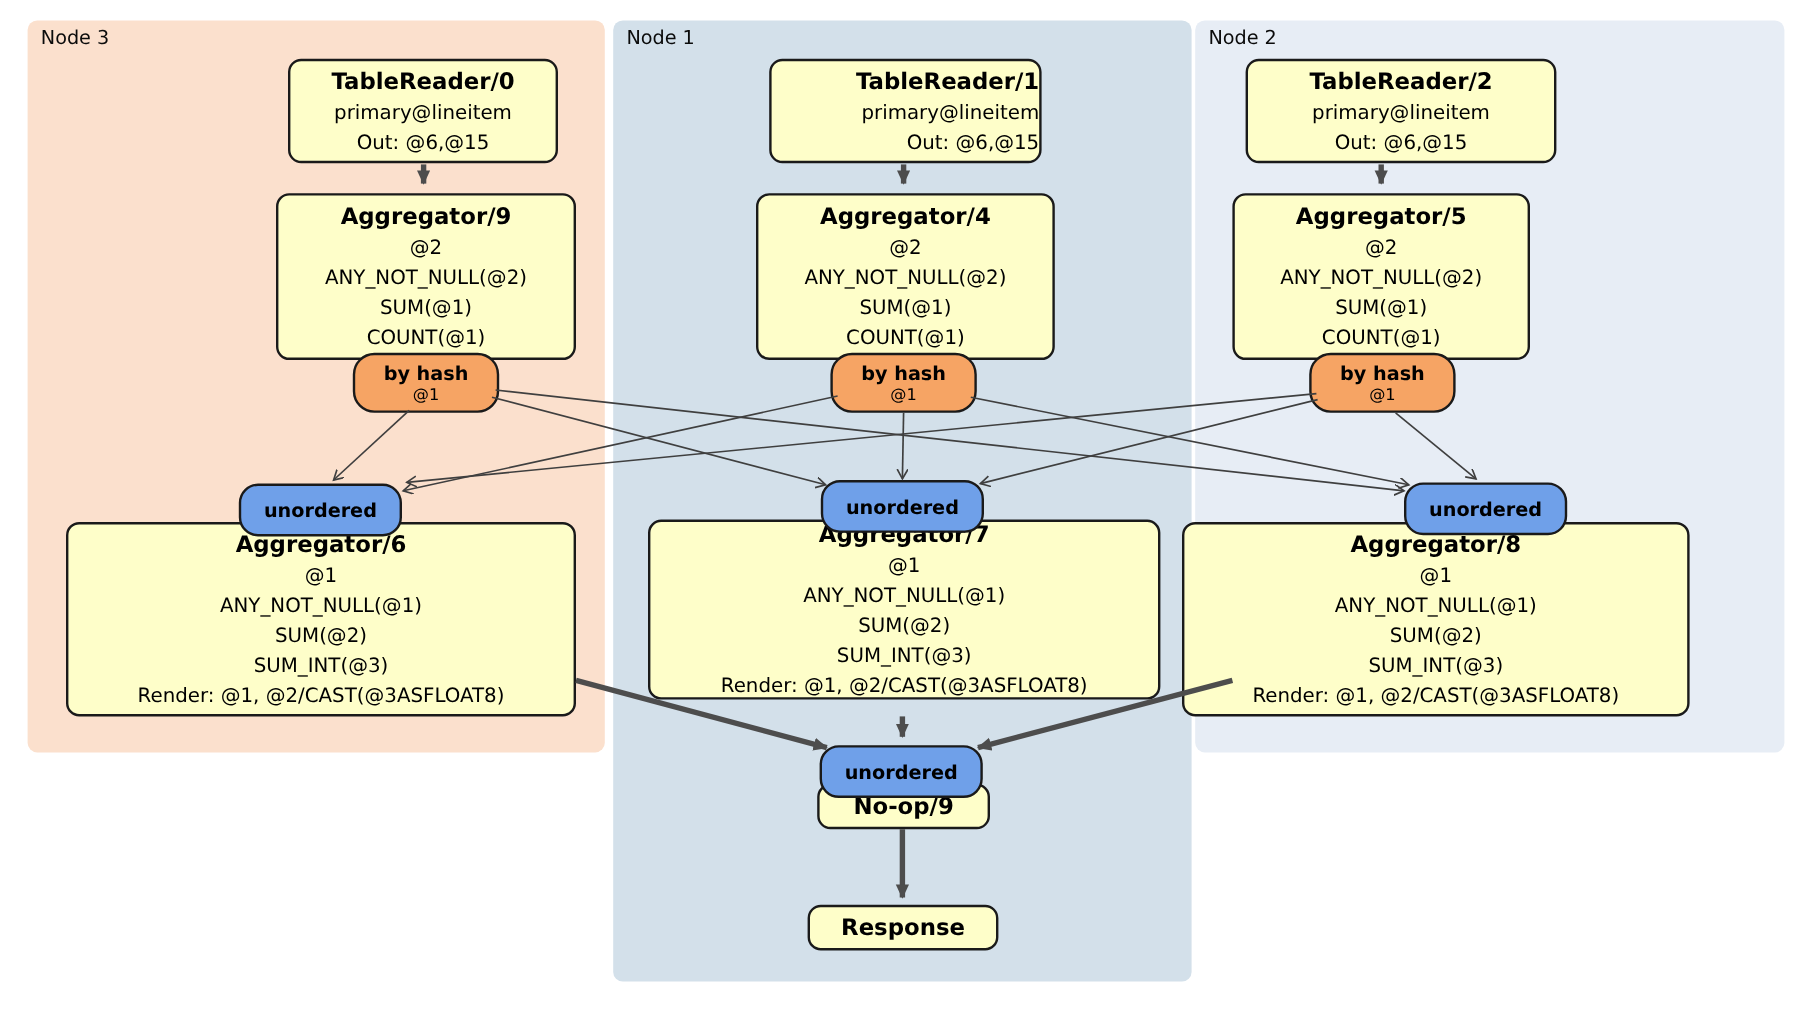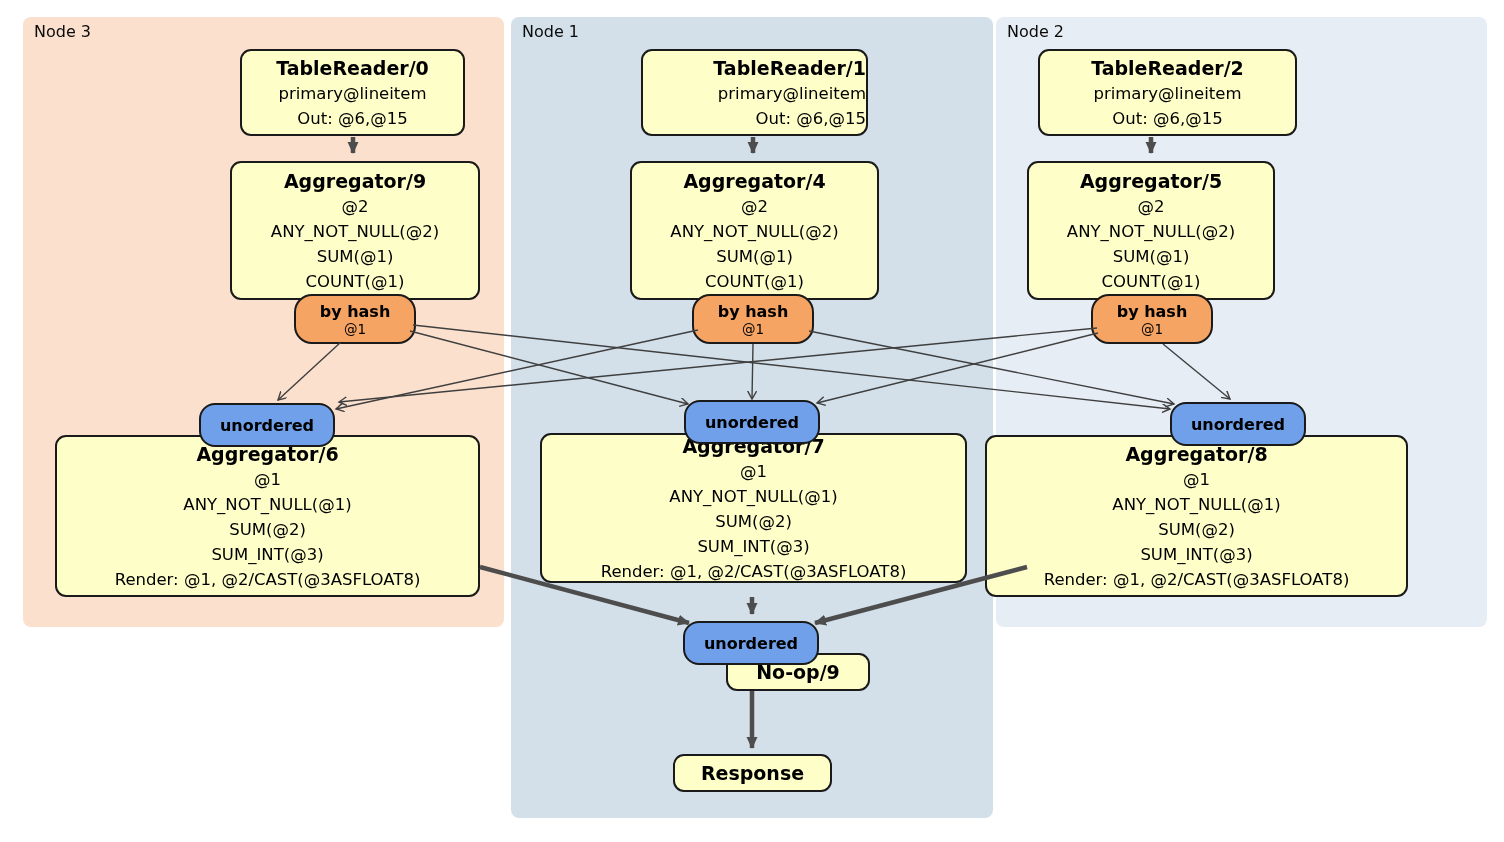--- a/index.html
+++ b/index.html
@@ -102,21 +102,21 @@
   </div>
   <div class="pbox" style="left:985px;top:435px;width:423px;height:162px;">
     <div class="pbox-title">Aggregator/8</div>
     <div class="pbox-line">@1</div>
     <div class="pbox-line">ANY_NOT_NULL(@1)</div>
     <div class="pbox-line">SUM(@2)</div>
     <div class="pbox-line">SUM_INT(@3)</div>
     <div class="pbox-line">Render: @1, @2/CAST(@3ASFLOAT8)</div>
   </div>
 
-  <div class="pbox" style="left:681px;top:653px;width:144px;height:38px;margin-left:45px;">
+  <div class="pbox" style="left:681px;top:653px;width:144px;height:38px;">
     <div class="pbox-title">No-op/9</div>
   </div>
   <div class="pbox" style="left:673px;top:754px;width:159px;height:38px;">
     <div class="pbox-title">Response</div>
   </div>
 
   <div class="hash-oval" style="left:294px;top:294px;">
     <div class="hash-title">by hash</div>
     <div class="hash-sub">@1</div>
   </div>

